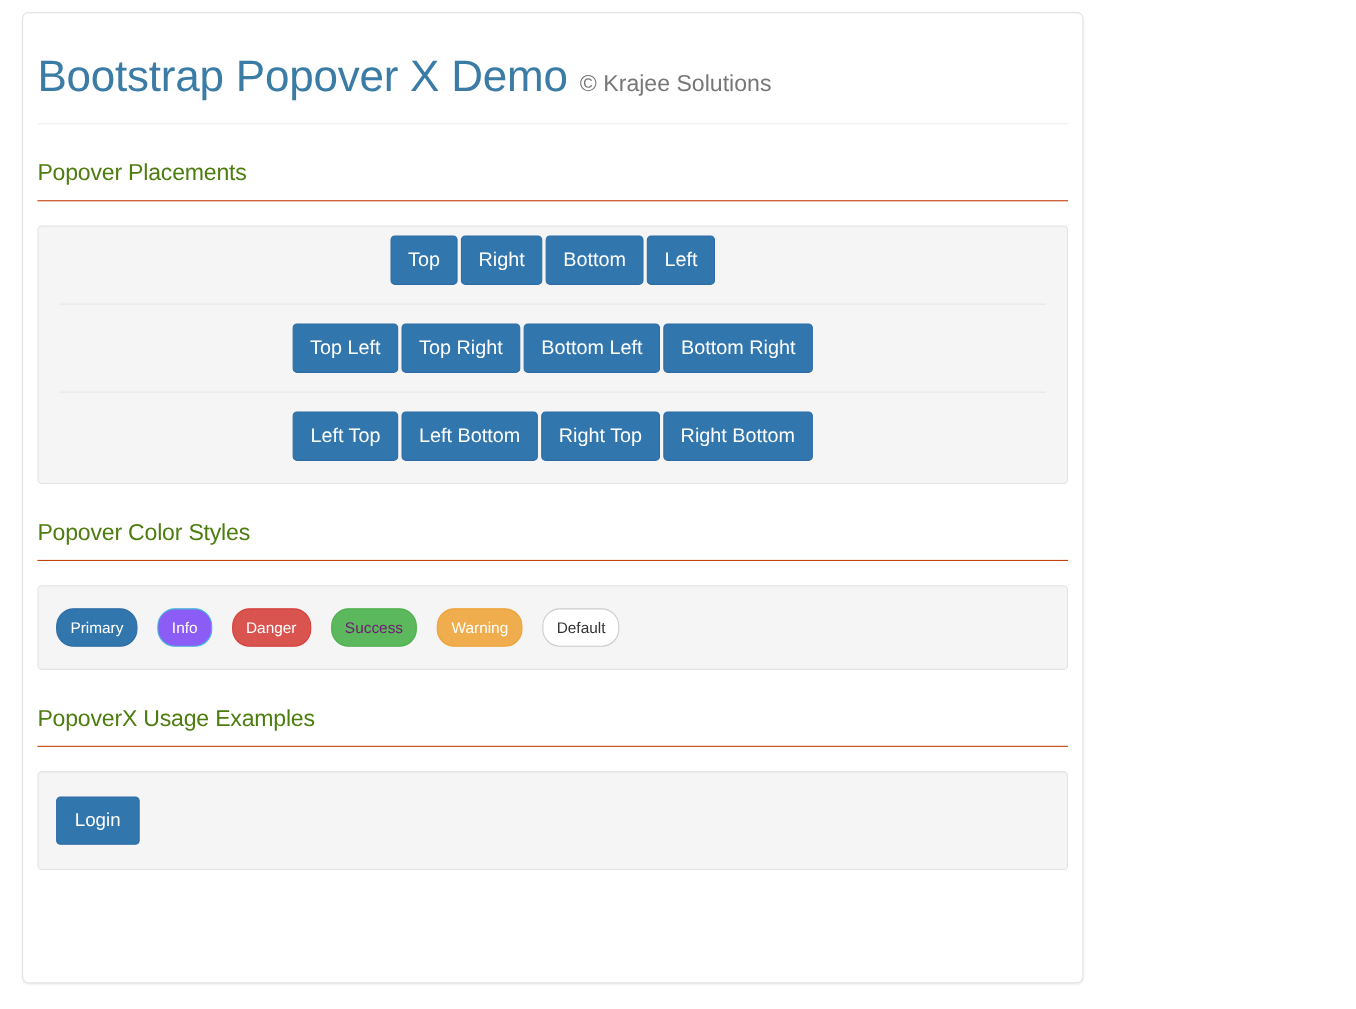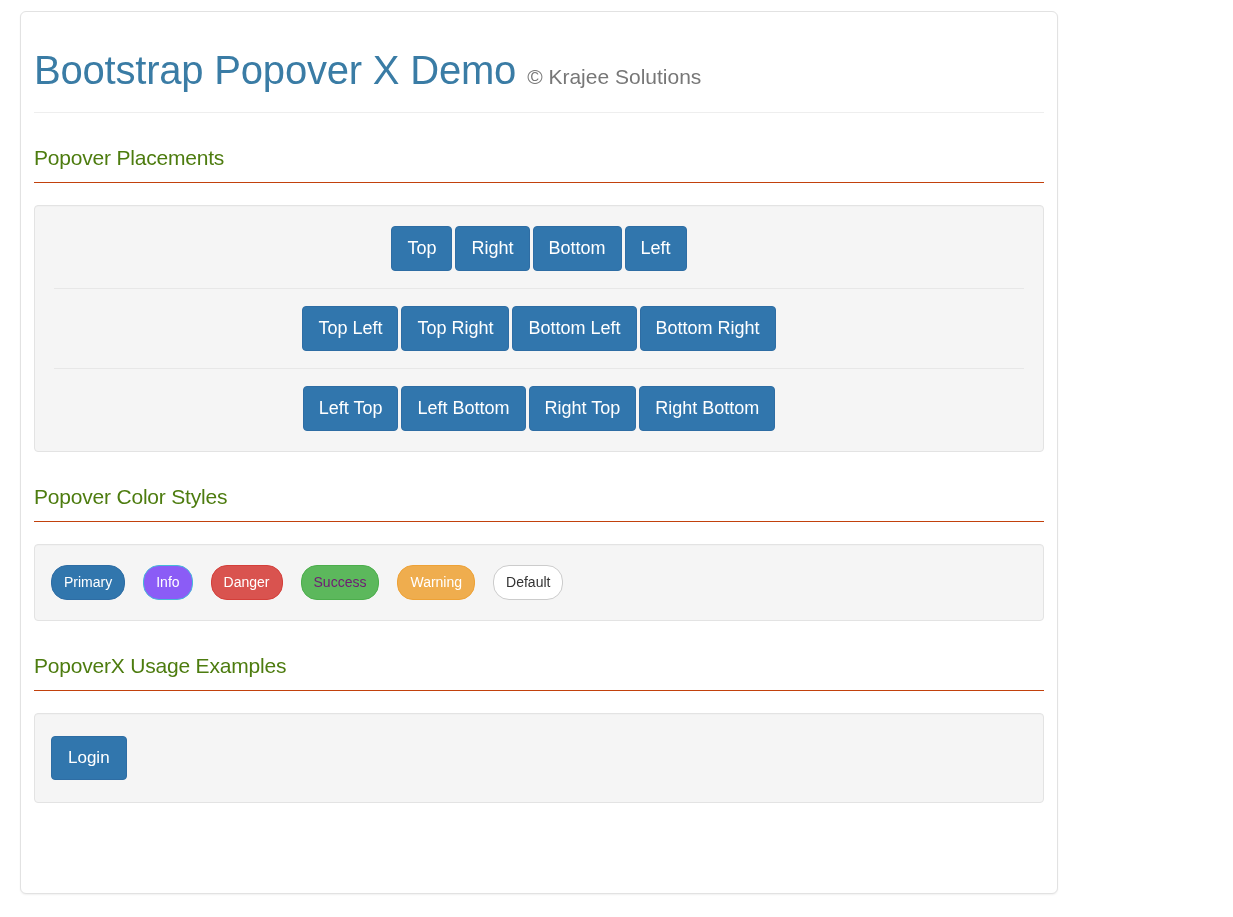--- a/index.html
+++ b/index.html
@@ -12,21 +12,21 @@
     background: #ffffff;
     font-family: "Liberation Sans", sans-serif;
     color: #333333;
     overflow: hidden;
   }
 
   .page-container {
     position: absolute;
     left: 20px;
     top: 11px;
-    width: 1038px;
+    width: 965px;
     height: 883px;
     background: #ffffff;
     border: 1px solid #e2e2e2;
     border-radius: 6px;
     box-shadow: 0 1px 2px rgba(0,0,0,0.06);
     box-sizing: border-box;
     padding: 0 13px;
   }
 
   
@@ -65,21 +65,21 @@
 
   
   .well {
     background: #f5f5f5;
     border: 1px solid #e3e3e3;
     border-radius: 4px;
     margin-top: 22px;
     box-shadow: inset 0 1px 1px rgba(0,0,0,0.02);
   }
   .well-placements {
-    padding: 17px 0 17px 0;
+    padding: 5px 0 17px 0;
   }
   .well-colors {
     padding: 17px 16px;
   }
   .well-usage {
     padding: 19px 16px;
   }
 
   .btn-row {
     text-align: center;

